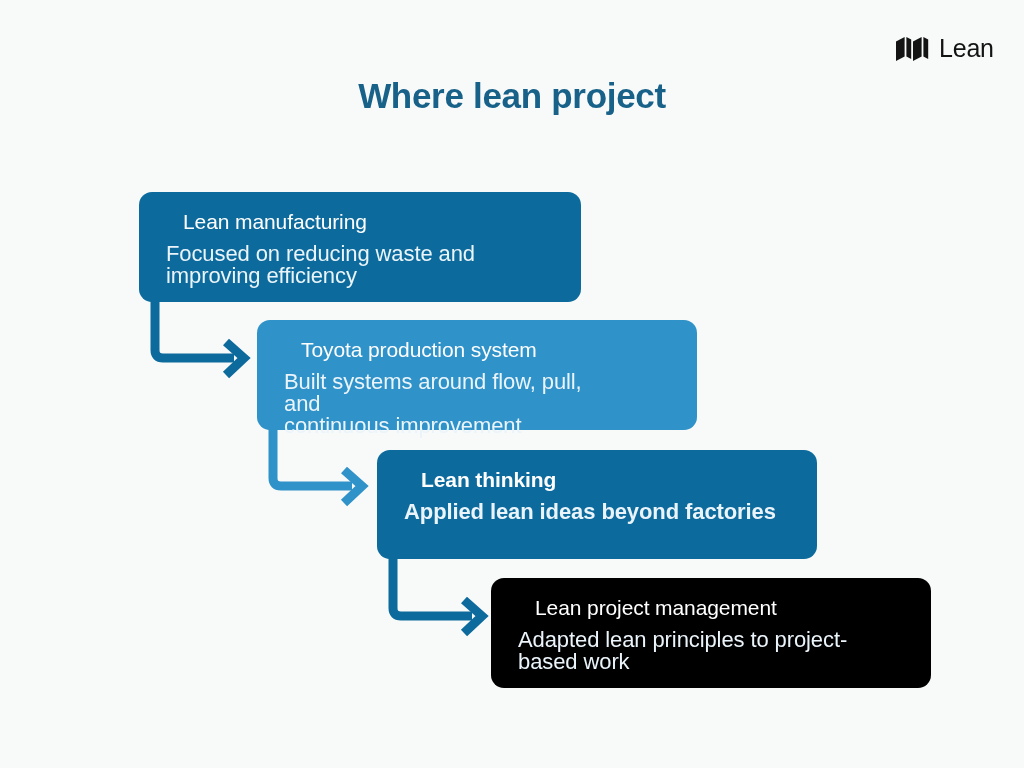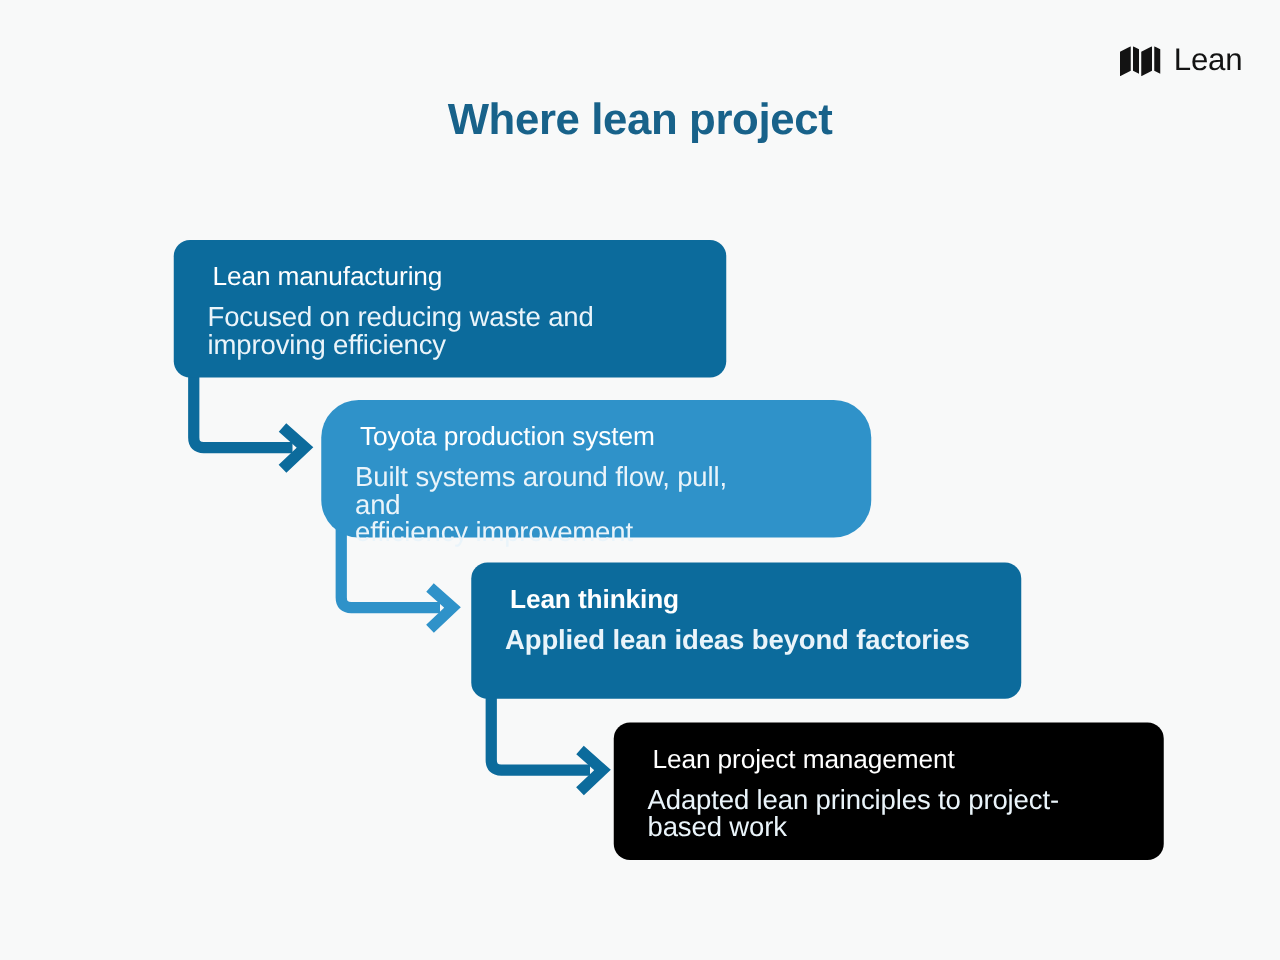--- a/index.html
+++ b/index.html
@@ -66,33 +66,33 @@
     border-radius: 13px;
     box-sizing: border-box;
     padding: 17px 27px 16px 27px;
     color: #ffffff;
   }
   .card .c-title {
     font-size: 21px;
     line-height: 25px;
     color: #ffffff;
     letter-spacing: -0.1px;
-    margin: 0 0 9px 4px;
+    margin: 0 0 9px 17px;
     white-space: nowrap;
   }
   .card .c-body {
     font-size: 22px;
     line-height: 22px;
     color: #eaf4fa;
     letter-spacing: -0.1px;
     max-width: 330px;
   }
 
   #card-1 { left: 139px; top: 192px; width: 442px; height: 110px; background: #0c6b9c; }
-  #card-2 { left: 257px; top: 320px; width: 440px; height: 110px; background: #2f92c9; border-radius: 30px; }
+  #card-2 { left: 257px; top: 320px; width: 440px; height: 110px; background: #2f92c9; }
   #card-3 { left: 377px; top: 450px; width: 440px; height: 109px; background: #0c6b9c; font-weight: bold; }
   #card-4 { left: 491px; top: 578px; width: 440px; height: 110px; background: #000000; }
 
   #card-3 .c-body { max-width: 420px; white-space: nowrap; }
 
   
   .connector {
     position: absolute;
     overflow: visible;
   }
@@ -139,21 +139,21 @@
     <div class="c-body">
       <span>Focused on reducing waste and</span><br>
       <span>improving efficiency</span>
     </div>
   </div>
 
   <div id="card-2" class="card">
     <div class="c-title">Toyota production system</div>
     <div class="c-body">
       <span>Built systems around flow, pull, and</span><br>
-      <span>efficiency improvement</span>
+      <span>continuous improvement</span>
     </div>
   </div>
 
   <div id="card-3" class="card">
     <div class="c-title">Lean thinking</div>
     <div class="c-body">
       <span>Applied lean ideas beyond factories</span>
     </div>
   </div>
 

